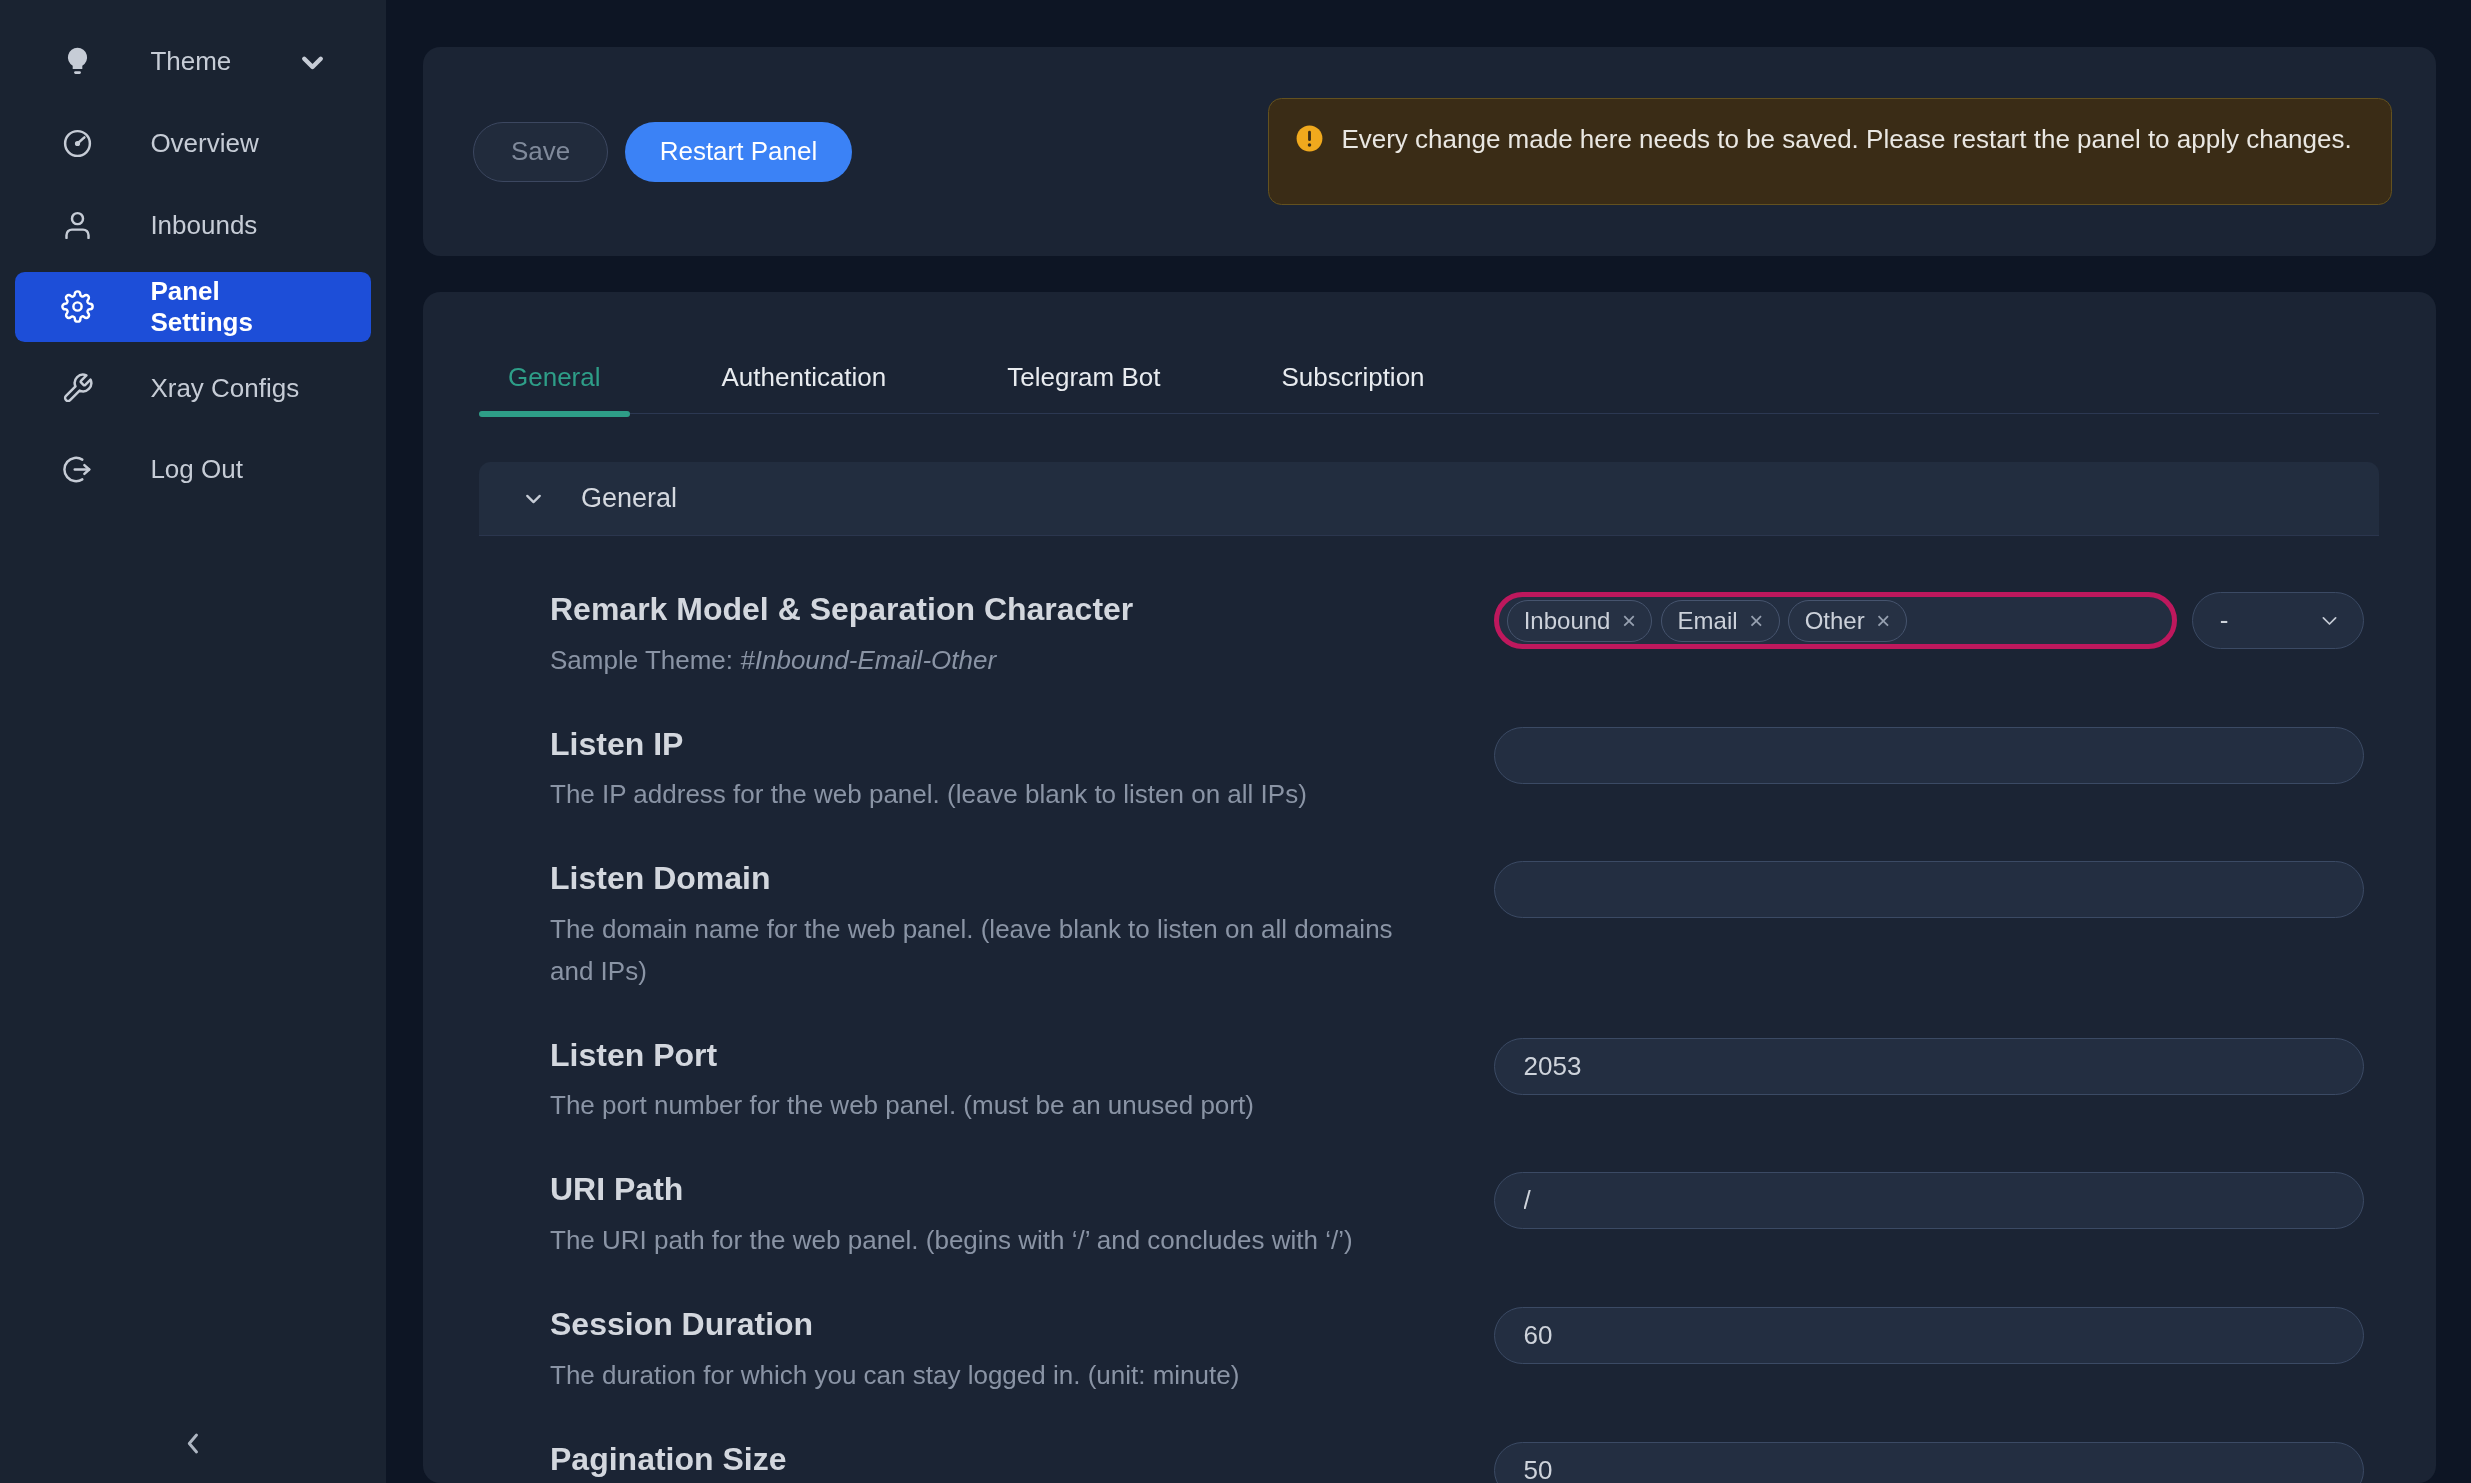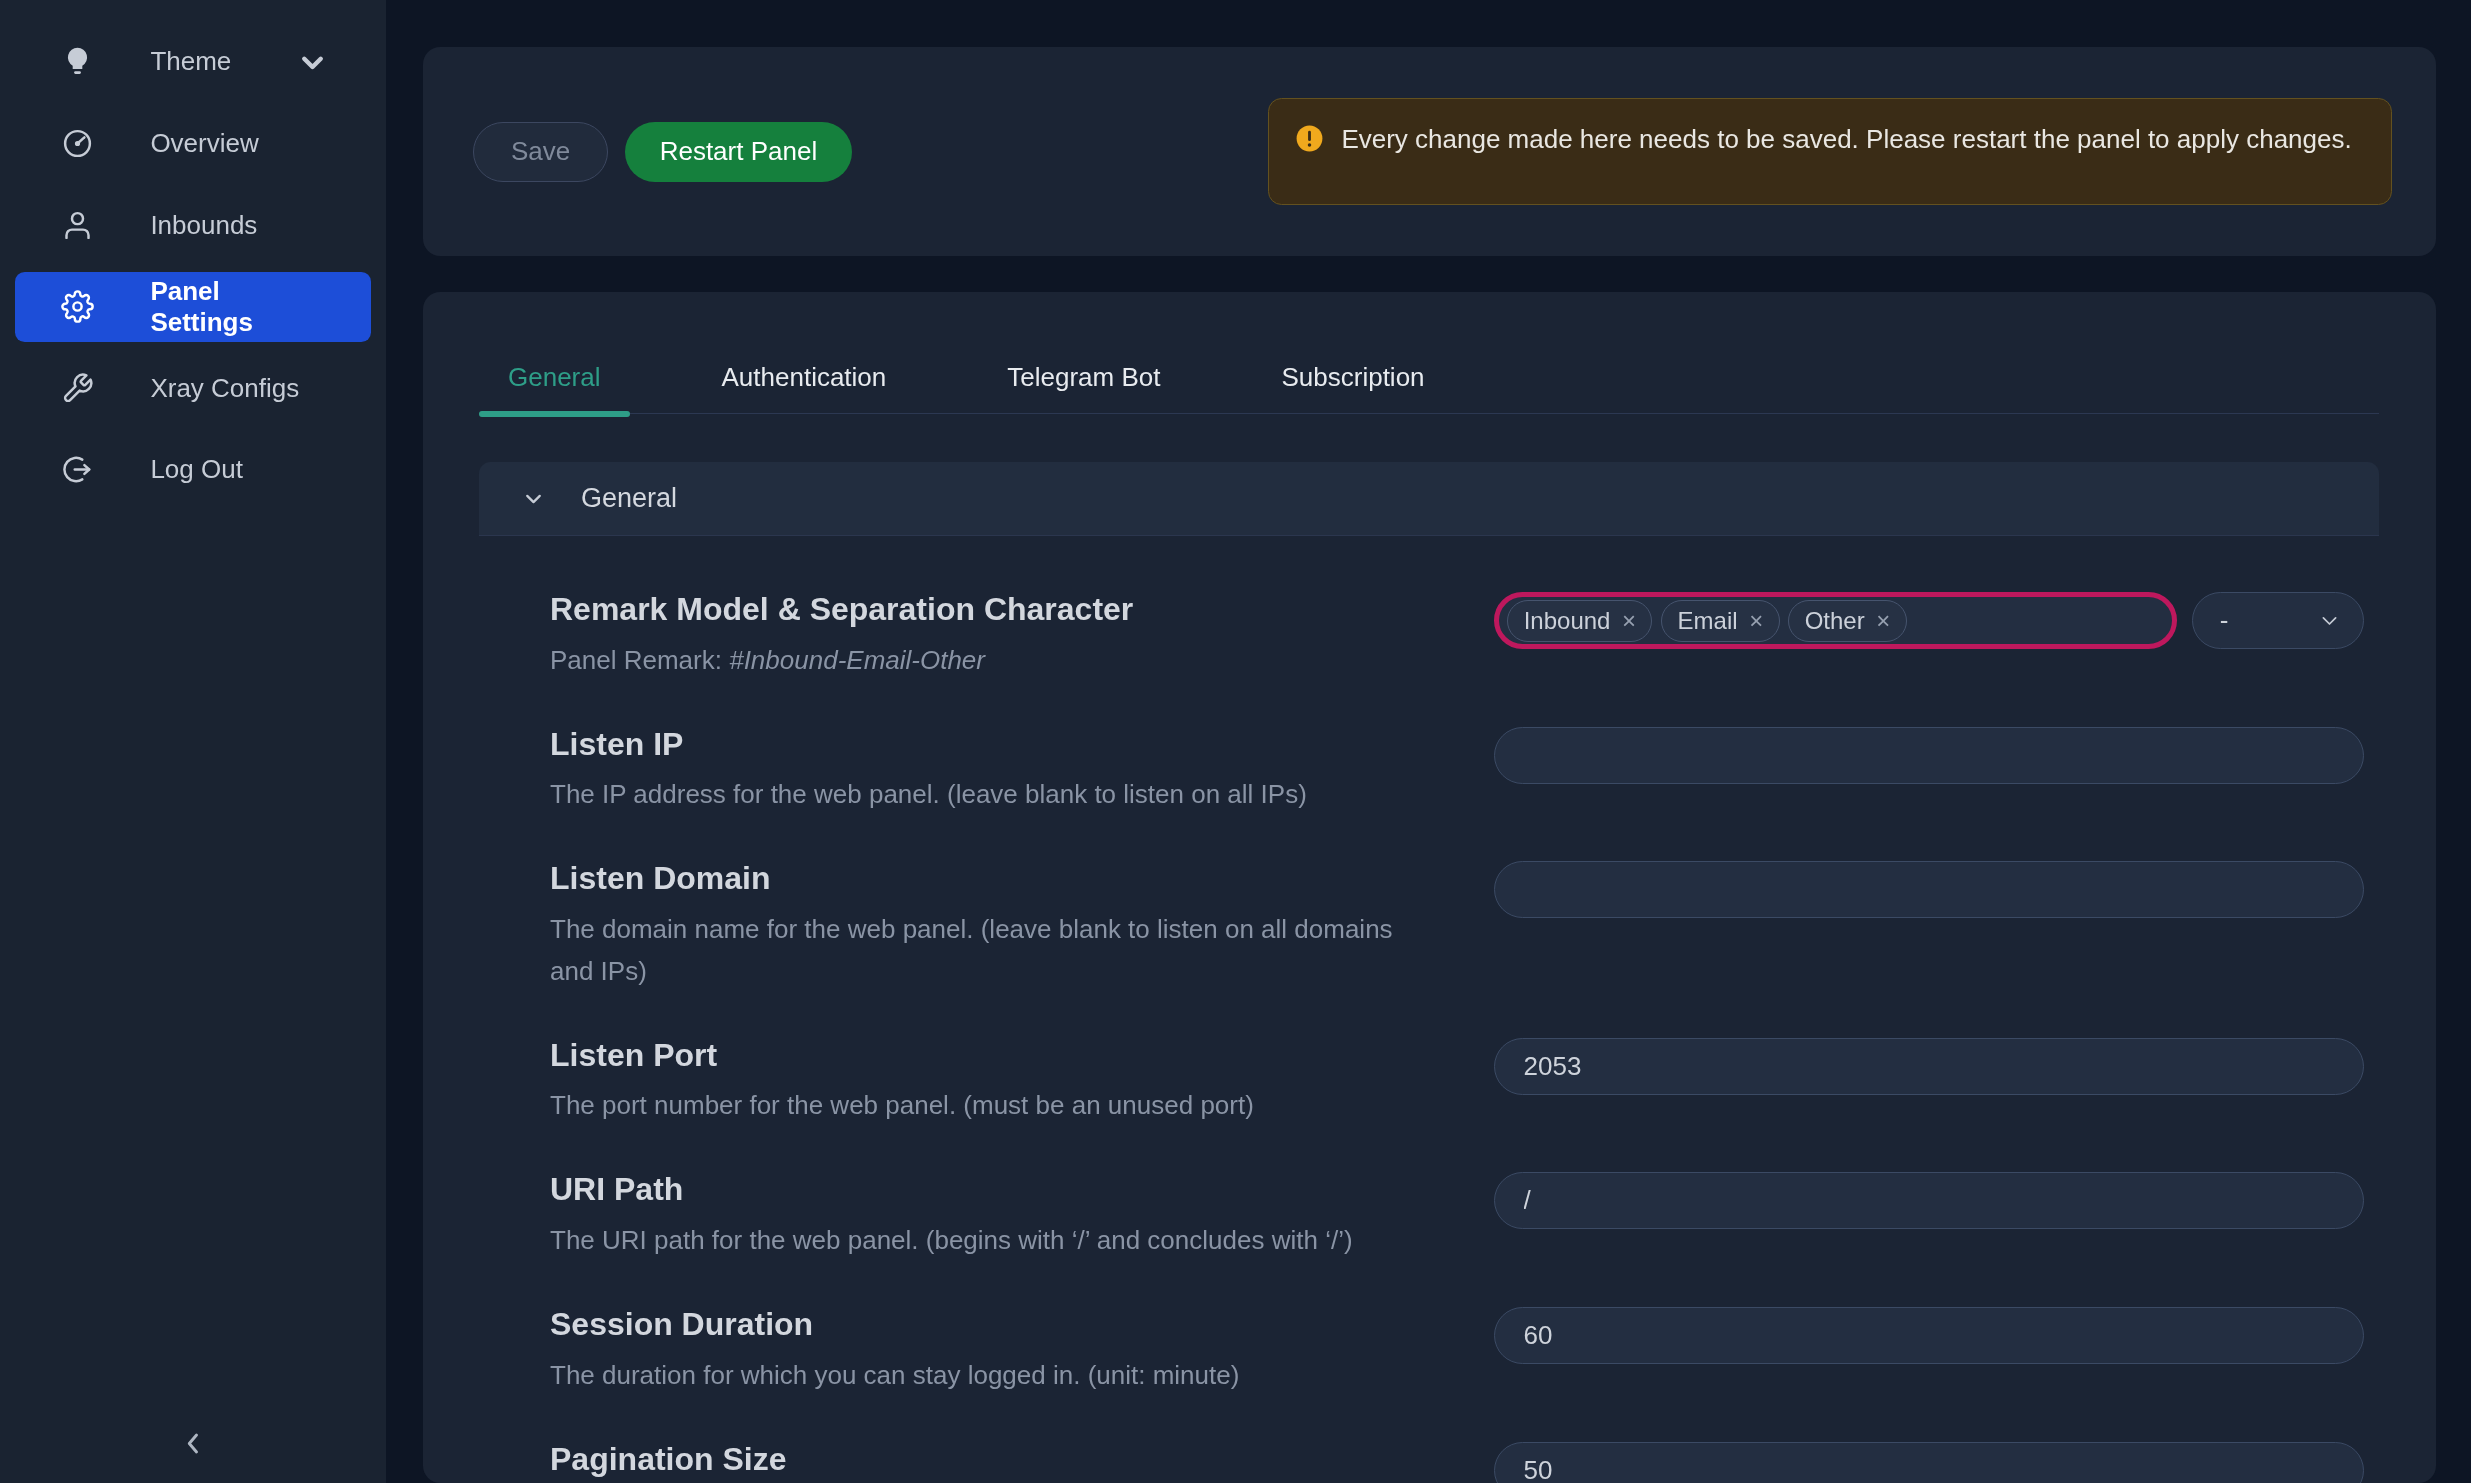--- a/index.html
+++ b/index.html
@@ -35,21 +35,21 @@
   .top-card {
     background:#1b2434; border-radius:17.4px; height:209px;
     display:flex; align-items:center; padding:0 44px 0 50px;justify-content:space-between;
   }
   .btn { height:60px; border-radius:30px; font-size:26px; cursor:pointer;
          font-family:inherit; display:flex; align-items:center; }
   .btn-save {
     padding:0 37px; background:#212b3c; border:1px solid #3c4760; color:#808a9b;
   }
   .btn-restart {
-    padding:0 35px; background:#15803d; border:none; color:#ffffff; margin-left:16.4px;
+    padding:0 35px; background:#3b82f6; border:none; color:#ffffff; margin-left:16.4px;
   }
   .alert {
     margin-left:auto; width:1124px; min-height:107px;
     background:#3a2c16; border:1px solid #63511f; border-radius:13.5px;
     display:flex; align-items:flex-start; gap:16.4px;
     padding:19.3px 25px; color:#e9e7e2; font-size:26px; line-height:42px;
   }
   .alert svg { flex:0 0 31px; margin-top:4.8px; }
   .alert .alert-text { max-width:1014px; }
   
@@ -198,21 +198,21 @@
         <polyline points="6 9.5 12 15.5 18 9.5"></polyline>
       </svg>
       <span>General</span>
     </div>
 
     <div class="form">
 
       <div class="row">
         <div class="row-left">
           <div class="field-label">Remark Model &amp; Separation Character</div>
-          <div class="field-desc"><span>Panel Remark: </span><span class="sample">#Inbound-Email-Other</span></div>
+          <div class="field-desc"><span>Sample Theme: </span><span class="sample">#Inbound-Email-Other</span></div>
         </div>
         <div class="row-right">
           <div class="remark-controls">
             <div class="chips">
               <div class="chip">
                 <span>Inbound</span>
                 <span class="chip-x">×</span>
               </div>
               <div class="chip">
                 <span>Email</span>

